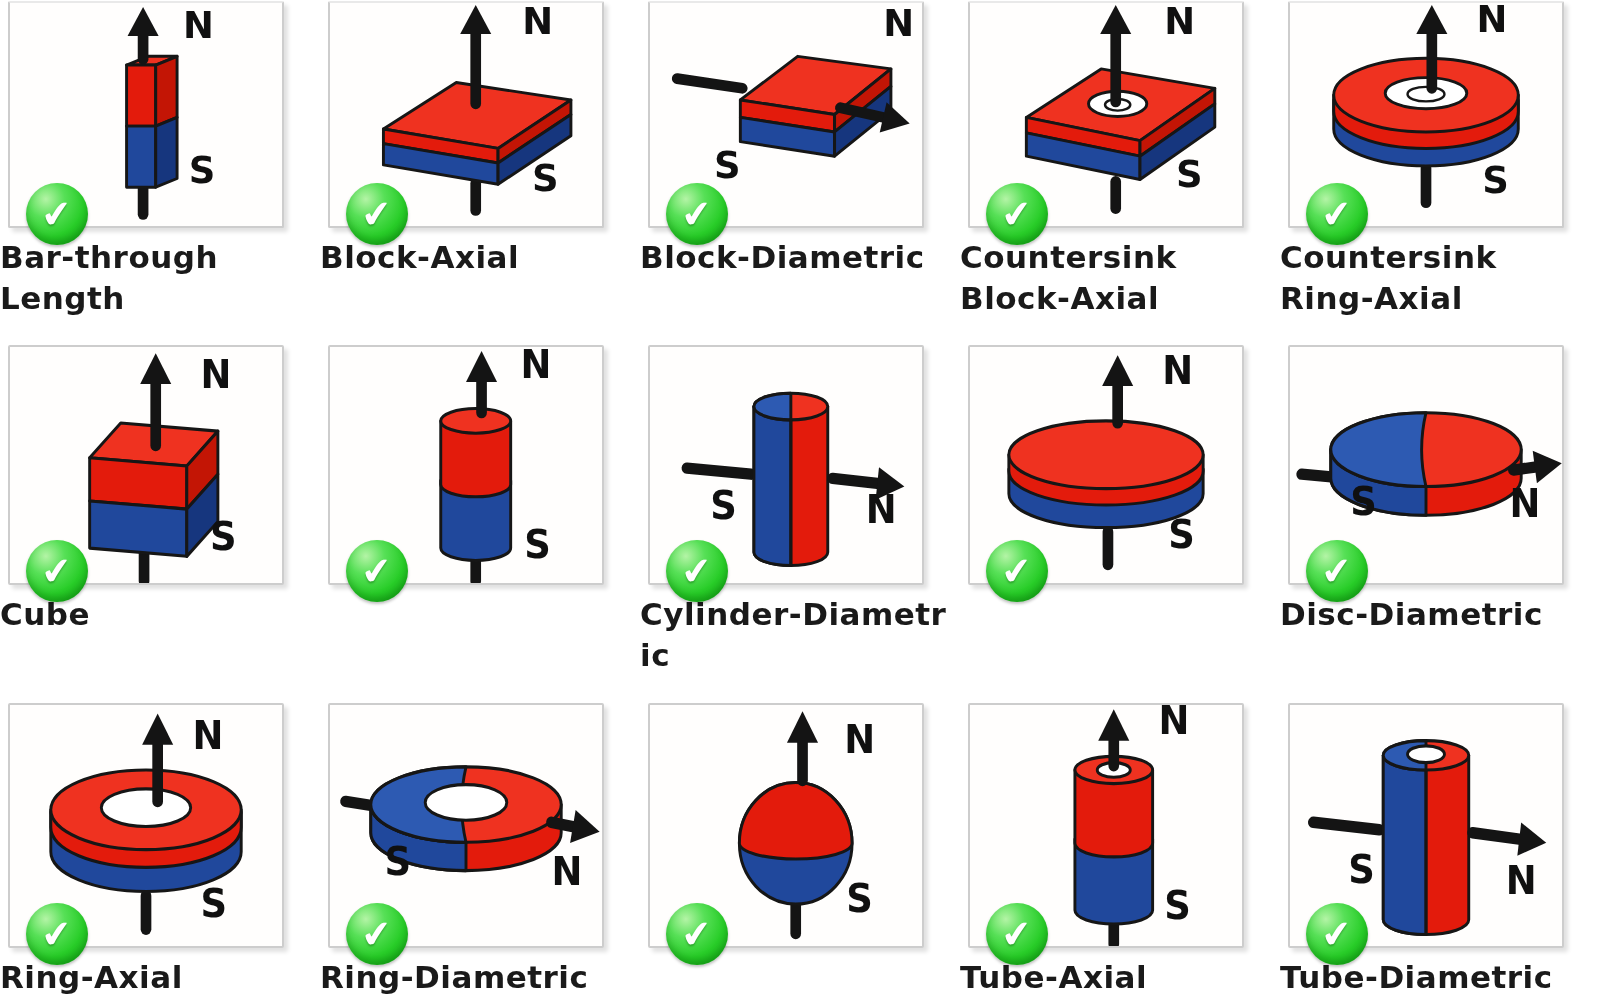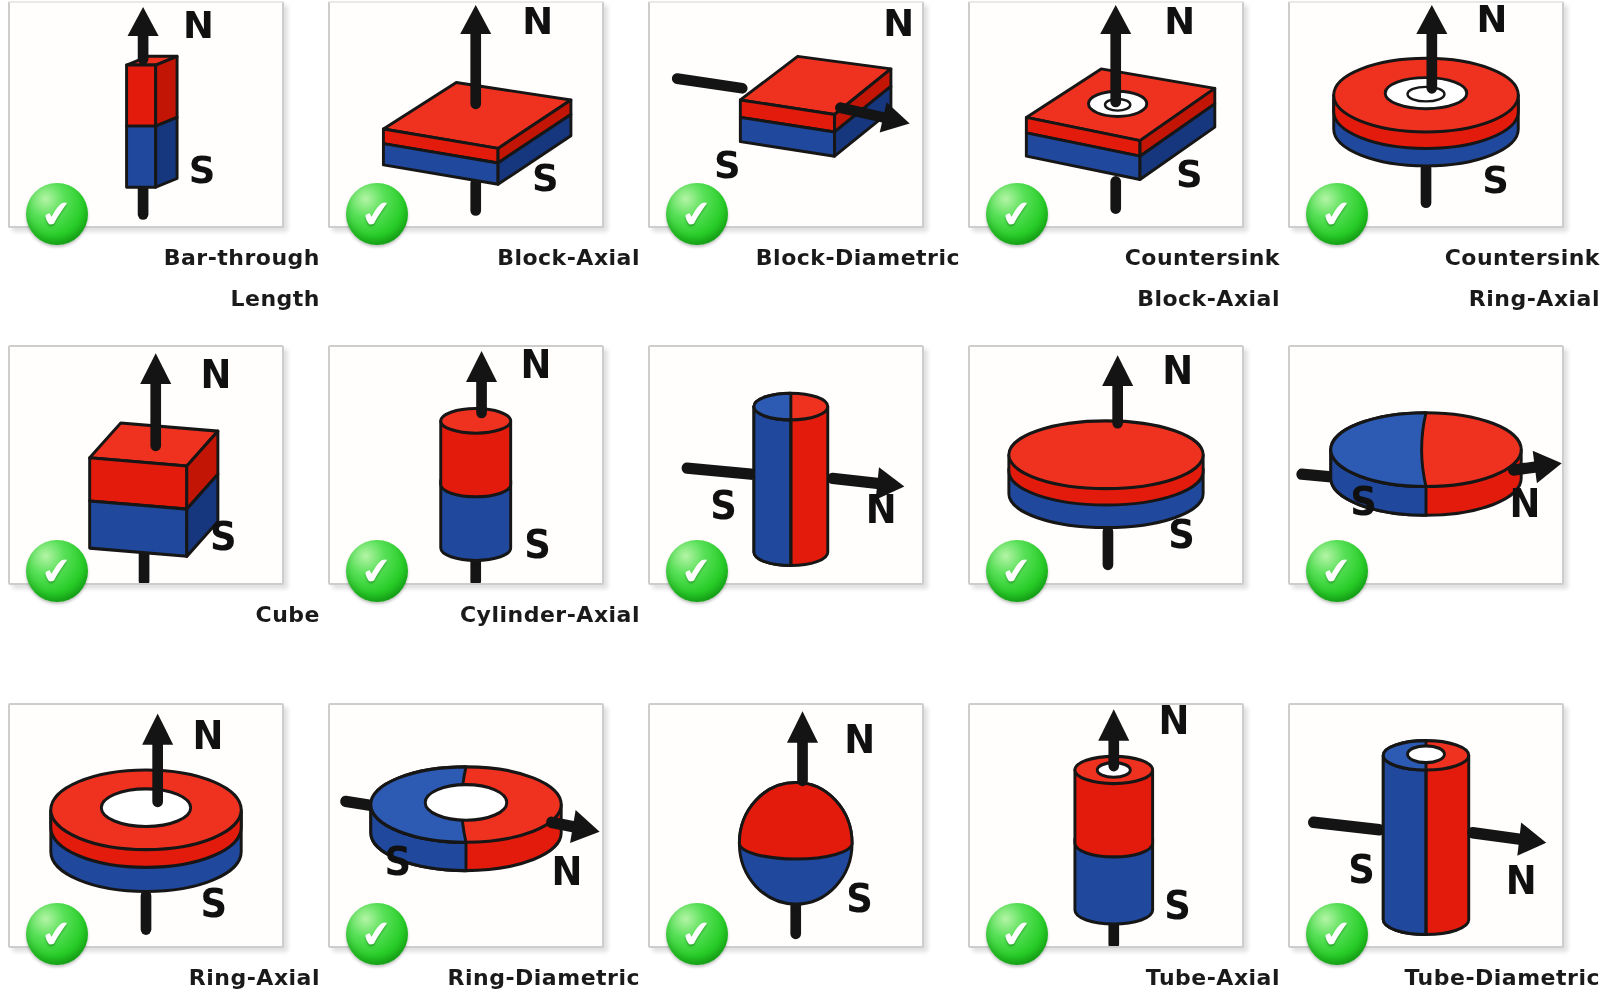--- a/index.html
+++ b/index.html
@@ -14,21 +14,21 @@
   .row-0 .card{margin-top:1px;height:227px;border-top-color:#e9e9e9;}
   .row-1 .card{margin-top:13px;height:240px;}
   .row-2 .card{margin-top:21px;height:245px;}
   .card svg{display:block;width:100%;height:100%;}
   .badge{position:absolute;left:16px;bottom:-19px;width:62px;height:62px;border-radius:50%;
          background:radial-gradient(circle at 32% 26%, #b4f4a6 0%, #57e057 30%, #28cd28 62%, #0f9e12 100%);
          box-shadow:inset 0 -5px 7px rgba(0,90,0,.30), 0 2px 3px rgba(0,0,0,.25);
          display:flex;align-items:center;justify-content:center;z-index:3;}
   .badge .glyph{color:#ffffff;font-size:37px;font-weight:bold;line-height:1;
                 transform:rotate(-6deg);text-shadow:0 2px 2px rgba(0,80,0,.35);}
-  .caption{margin-top:9px;text-align:right;font-weight:700;font-size:22px;line-height:41px;
+  .caption{margin-top:9px;text-align:left;font-weight:700;font-size:31px;line-height:41px;
            color:#1a1a1a;letter-spacing:0.5px;}
   .cap-line:empty{display:none;}
   .pole{font-family:"DejaVu Sans",sans-serif;font-weight:bold;font-size:38px;fill:#101010;}
 </style>
 </head>
 <body>
 
 <div id="stage">
   <div class="grid" id="grid">
       <div class="cell row-0">
@@ -180,43 +180,43 @@
             <ellipse cx="150" cy="72" rx="36" ry="12" fill="#ef3220" stroke="#161616" stroke-width="3"></ellipse>
             <line x1="156" y1="30" x2="156" y2="64" stroke="#141414" stroke-width="11" stroke-linecap="round"></line>
             <polygon points="140,34 156,4 172,34" fill="#141414"></polygon>
             <text x="196" y="30" class="pole">N</text>
             <text x="200" y="206" class="pole">S</text>
           </svg>
        <div class="badge">
          <span class="glyph">✔</span>
        </div>
      </div>
-     <div class="caption">
-       <div class="cap-line">Cylinder-Axial</div>
-
-     </div>
       </div>
       <div class="cell row-1">
         <div class="card">
        <svg viewBox="0 0 280 230" preserveAspectRatio="none">
             <line x1="38" y1="118" x2="104" y2="124" stroke="#141414" stroke-width="11" stroke-linecap="round"></line>
             <path d="M107,58 V200 A38,13 0 0 0 183,200 V58 Z" fill="#e31b0c" stroke="#161616" stroke-width="3" stroke-linejoin="round"></path>
             <path d="M107,58 V200 A38,13 0 0 0 145,213 L145,58 Z" fill="#20489c" stroke="#161616" stroke-width="3" stroke-linejoin="round"></path>
             <ellipse cx="145" cy="58" rx="38" ry="13" fill="#ef3220" stroke="#161616" stroke-width="3"></ellipse>
             <path d="M145,45 A38,13 0 0 0 107,58 A38,13 0 0 0 145,71 Z" fill="#2d5ab2" stroke="#161616" stroke-width="3" stroke-linejoin="round"></path>
             <path d="M145,71 V213" fill="none" stroke="#161616" stroke-width="3"></path>
             <line x1="188" y1="128" x2="234" y2="133" stroke="#141414" stroke-width="11" stroke-linecap="round"></line>
             <polygon points="261.8360449659448,136.02565706151574 232.27105310770528,148.9063114091113 235.72894689229472,117.09368859088869" fill="#141414"></polygon>
             <text x="222" y="172" class="pole">N</text>
             <text x="62" y="168" class="pole">S</text>
           </svg>
        <div class="badge">
          <span class="glyph">✔</span>
        </div>
      </div>
+     <div class="caption">
+       <div class="cap-line">Cylinder-Diametr</div>
+       <div class="cap-line">ic</div>
+     </div>
       </div>
       <div class="cell row-1">
         <div class="card">
        <svg viewBox="0 0 280 230" preserveAspectRatio="none">
             <line x1="142" y1="180" x2="142" y2="212" stroke="#141414" stroke-width="11" stroke-linecap="round"></line>
             <path d="M40,119 V143 A100,33 0 0 0 240,143 V119 Z" fill="#20489c" stroke="#161616" stroke-width="3" stroke-linejoin="round"></path>
             <path d="M40,105 V121 A100,33 0 0 0 240,121 V105 Z" fill="#e31b0c" stroke="#161616" stroke-width="3" stroke-linejoin="round"></path>
             <ellipse cx="140" cy="105" rx="100" ry="33" fill="#ef3220" stroke="#161616" stroke-width="3"></ellipse>
             <line x1="152" y1="34" x2="152" y2="74" stroke="#141414" stroke-width="11" stroke-linecap="round"></line>
             <polygon points="136,38 152,8 168,38" fill="#141414"></polygon>
@@ -237,20 +237,24 @@
             <ellipse cx="140" cy="100" rx="98" ry="36" fill="#ef3220" stroke="#161616" stroke-width="3"></ellipse>
             <path d="M140,64 A98,36 0 0 0 42,100 A98,36 0 0 0 140,136 Q131,100 140,64 Z" fill="#2d5ab2" stroke="#161616" stroke-width="3" stroke-linejoin="round"></path>
             <line x1="230" y1="120" x2="252" y2="117" stroke="#141414" stroke-width="11" stroke-linecap="round"></line>
             <polygon points="279.7432447052404,113.21683026746722 254.16181127573302,132.8532826887088 249.83818872426698,101.14671731129121" fill="#141414"></polygon>
             <text x="226" y="166" class="pole">N</text>
             <text x="62" y="164" class="pole">S</text>
           </svg>
        <div class="badge">
          <span class="glyph">✔</span>
        </div>
+     </div>
+     <div class="caption">
+       <div class="cap-line">Disc-Diametric</div>
+
      </div>
       </div>
       <div class="cell row-2">
         <div class="card">
        <svg viewBox="0 0 280 230" preserveAspectRatio="none">
             <line x1="140" y1="182" x2="140" y2="214" stroke="#141414" stroke-width="11" stroke-linecap="round"></line>
             <path d="M42,102 V140 A98,38 0 0 0 238,140 V102 Z" fill="#20489c" stroke="#161616" stroke-width="3" stroke-linejoin="round"></path>
             <path d="M42,100 V117 A98,38 0 0 0 238,117 V100 Z" fill="#e31b0c" stroke="#161616" stroke-width="3" stroke-linejoin="round"></path>
             <ellipse cx="140" cy="100" rx="98" ry="38" fill="#ef3220" stroke="#161616" stroke-width="3"></ellipse>
             <ellipse cx="140" cy="98" rx="46" ry="18" fill="#ffffff" stroke="#161616" stroke-width="3"></ellipse>

